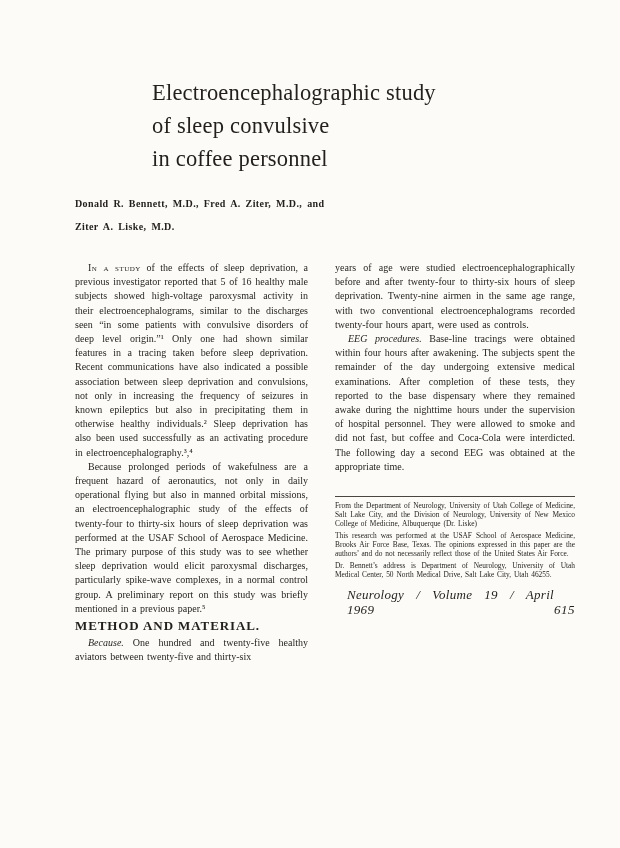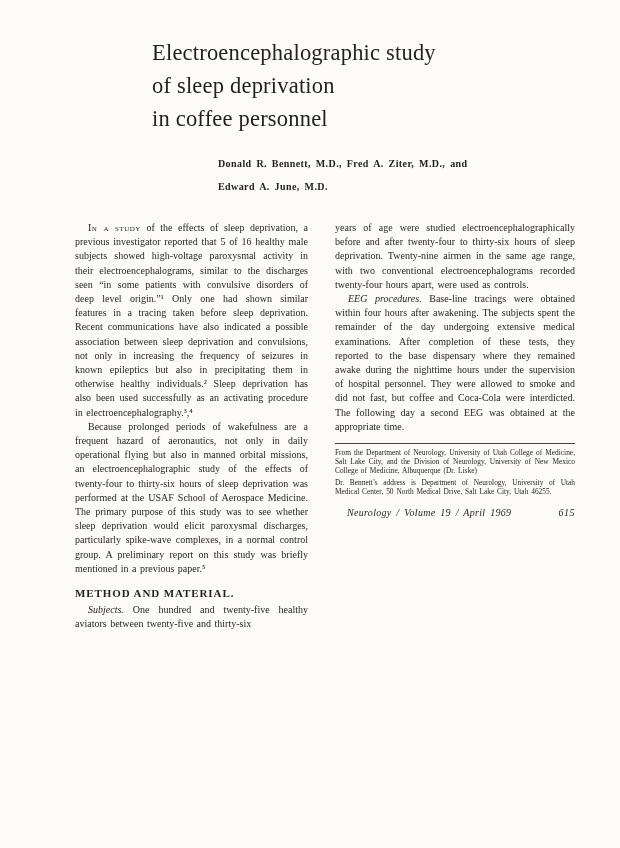--- a/index.html
+++ b/index.html
@@ -5,31 +5,31 @@
   html,body { margin:0; padding:0; }
   .page {
     position: relative;
     width: 620px;
     height: 848px;
     margin: 0;
     background: #fcfbf7;
     color: #221f1c;
     font-family: "Liberation Serif", serif;
     box-sizing: border-box;
-    padding: 36px 63px 0 75px;
+    padding: 76px 63px 0 75px;
     overflow: hidden;
   }
   .title-block { margin-left: 77px; }
   .title-line {
     font-size: 22.5px;
     line-height: 33px;
     letter-spacing: 0.2px;
     white-space: nowrap;
   }
-  .authors-block { margin-left: 143px; margin-top: 17px; }
+  .authors-block { margin-top: 17px; }
   .author-line {
     font-size: 10px;
     font-weight: bold;
     line-height: 23px;
     letter-spacing: 0.4px;
     word-spacing: 2px;
     white-space: nowrap;
   }
   .columns {
     margin-top: 23px;
@@ -37,82 +37,83 @@
     gap: 27px;
   }
   .col { font-size: 10px; line-height: 14.2px; text-align: justify; }
   .col-left  { flex: 0 0 233px; width: 233px; }
   .col-right { flex: 0 0 240px; width: 240px; }
   .col p { margin: 0; word-spacing: 1px; }
   .indent { text-indent: 13px; }
   .lead-smallcaps { font-variant: small-caps; letter-spacing: 0.5px; }
   .lead-italic { font-style: italic; }
   .section-heading {
-    margin: 11px 0 4px 0;
-    font-size: 11px;
+    margin: 4px 0 4px 0;
+    font-size: 13px;
     font-weight: bold;
     letter-spacing: 0.9px;
     line-height: 12px;
   }
-  .footnote-block { margin-top: 9px; }
+  .footnote-block { margin-top: 22px; }
   .footnote-rule {
     border: none;
     border-top: 1.2px solid #4a463f;
     margin: 0 0 5px 0;
   }
   .footnote {
     font-size: 7.4px;
     line-height: 8.8px;
     text-align: justify;
     margin: 0 0 3.5px 0 !important;
     word-spacing: 1.5px;
   }
   .page-footer {
     display: flex;
     justify-content: space-between;
-    align-items: center;
+    align-items: flex-end;
     margin-top: 9px;
     padding-left: 12px;
-    font-size: 10px;
+    font-size: 13px;
   }
   .journal-line { font-style: italic; letter-spacing: 0.3px; word-spacing: 2px; }
   .page-number { font-style: italic; letter-spacing: 0.5px; }
 </style>
 </head>
 <body>
 
 <div class="page">
 
   <div class="title-block">
     <div class="title-line">Electroencephalographic study</div>
-    <div class="title-line">of sleep deprivation</div>
+    <div class="title-line">of sleep convulsive</div>
     <div class="title-line">in coffee personnel</div>
   </div>
 
   <div class="authors-block">
     <div class="author-line">Donald R. Bennett, M.D., Fred A. Ziter, M.D., and</div>
-    <div class="author-line">Edward A. June, M.D.</div>
+    <div class="author-line">Ziter A. Liske, M.D.</div>
   </div>
 
   <div class="columns">
 
     <div class="col col-left">
       <p class="indent"><span class="lead-smallcaps">In a study</span><span> of the effects of sleep deprivation, a previous investigator reported that 5 of 16 healthy male subjects showed high-voltage paroxysmal activity in their electroencephalograms, similar to the discharges seen “in some patients with convulsive disorders of deep level origin.”¹ Only one had shown similar features in a tracing taken before sleep deprivation. Recent communications have also indicated a possible association between sleep deprivation and convulsions, not only in increasing the frequency of seizures in known epileptics but also in precipitating them in otherwise healthy individuals.² Sleep deprivation has also been used successfully as an activating procedure in electroencephalography.³,⁴</span></p>
       <p class="indent">Because prolonged periods of wakefulness are a frequent hazard of aeronautics, not only in daily operational flying but also in manned orbital missions, an electroencephalographic study of the effects of twenty-four to thirty-six hours of sleep deprivation was performed at the USAF School of Aerospace Medicine. The primary purpose of this study was to see whether sleep deprivation would elicit paroxysmal discharges, particularly spike-wave complexes, in a normal control group. A preliminary report on this study was briefly mentioned in a previous paper.⁵</p>
       <h2 class="section-heading">METHOD AND MATERIAL.</h2>
-      <p class="indent"><span class="lead-italic">Subjects.</span><span> One hundred and twenty-five healthy aviators between twenty-five and thirty-six</span></p>
+      <p class="indent"><span class="lead-italic">Because.</span><span> One hundred and twenty-five healthy aviators between twenty-five and thirty-six</span></p>
     </div>
 
     <div class="col col-right">
       <p>years of age were studied electroencephalographically before and after twenty-four to thirty-six hours of sleep deprivation. Twenty-nine airmen in the same age range, with two conventional electroencephalograms recorded twenty-four hours apart, were used as controls.</p>
       <p class="indent"><span class="lead-italic">EEG procedures.</span><span> Base-line tracings were obtained within four hours after awakening. The subjects spent the remainder of the day undergoing extensive medical examinations. After completion of these tests, they reported to the base dispensary where they remained awake during the nighttime hours under the supervision of hospital personnel. They were allowed to smoke and did not fast, but coffee and Coca-Cola were interdicted. The following day a second EEG was obtained at the appropriate time.</span></p>
 
       <div class="footnote-block">
         <hr class="footnote-rule">
         <p class="footnote">From the Department of Neurology, University of Utah College of Medicine, Salt Lake City, and the Division of Neurology, University of New Mexico College of Medicine, Albuquerque (Dr. Liske)</p>
+        <p class="footnote">This research was performed at the USAF School of Aerospace Medicine, Brooks Air Force Base, Texas. The opinions expressed in this paper are the authors’ and do not necessarily reflect those of the United States Air Force.</p>
         <p class="footnote">Dr. Bennett’s address is Department of Neurology, University of Utah Medical Center, 50 North Medical Drive, Salt Lake City, Utah 46255.</p>
       </div>
 
       <div class="page-footer">
         <span class="journal-line">Neurology / Volume 19 / April 1969</span>
         <span class="page-number">615</span>
       </div>
     </div>
 
   </div>

